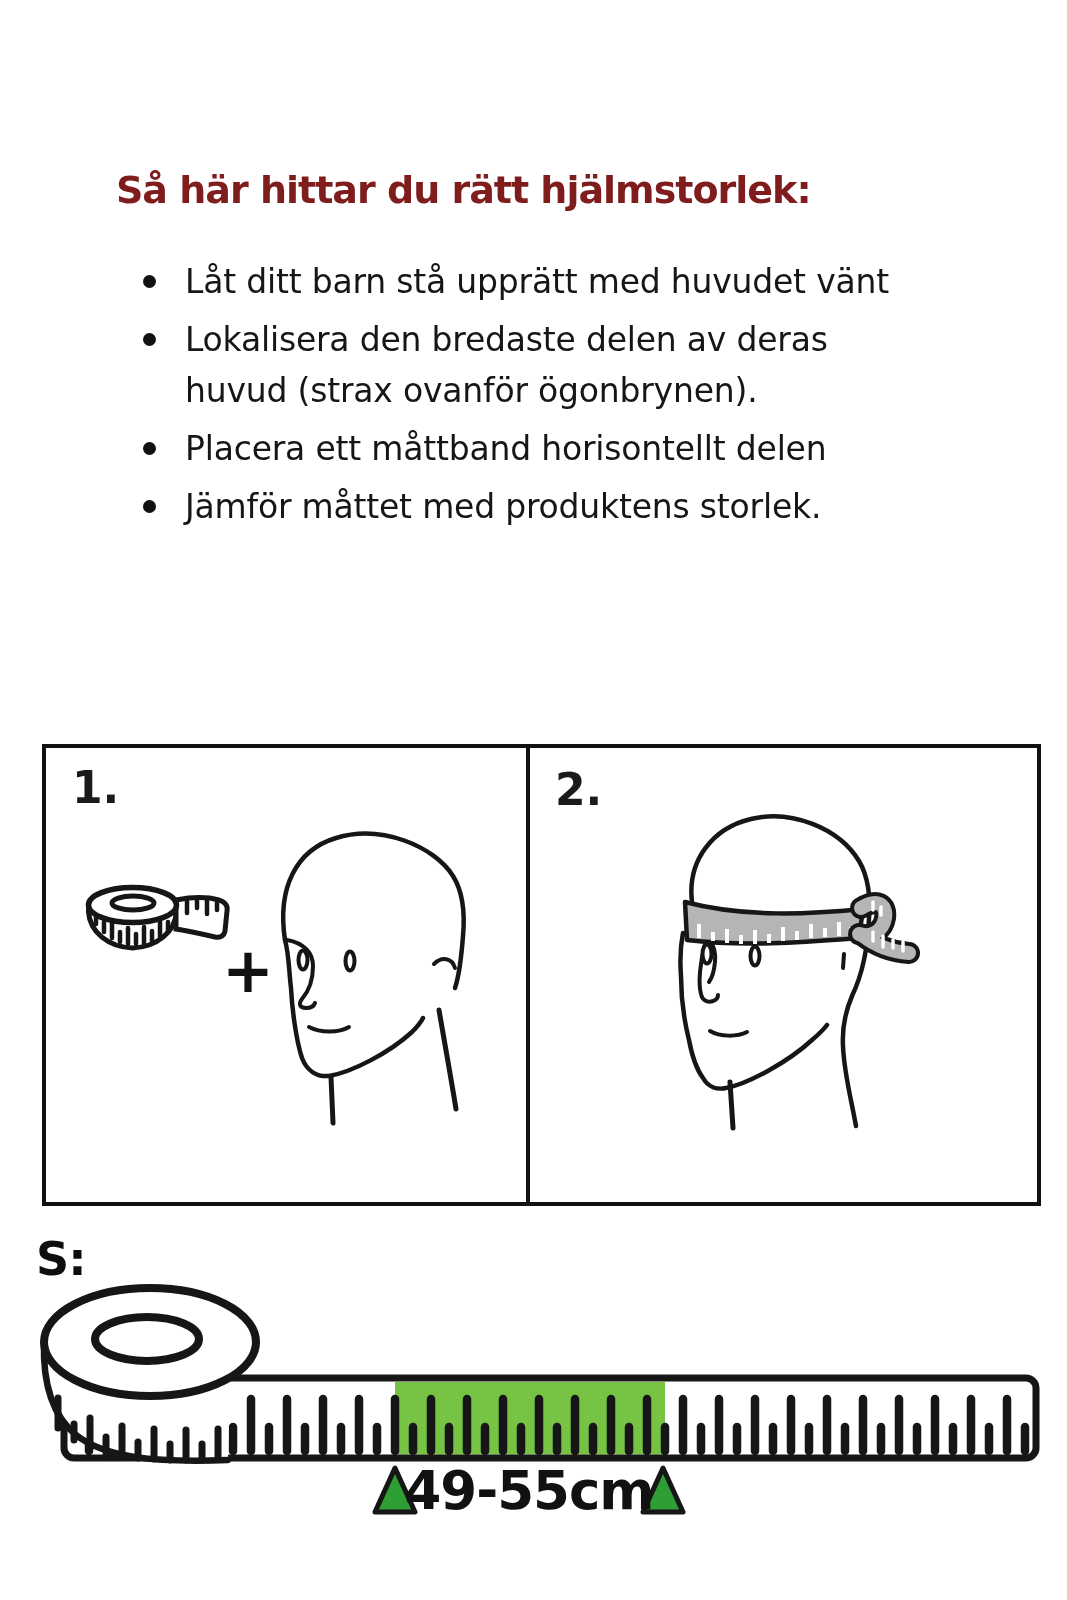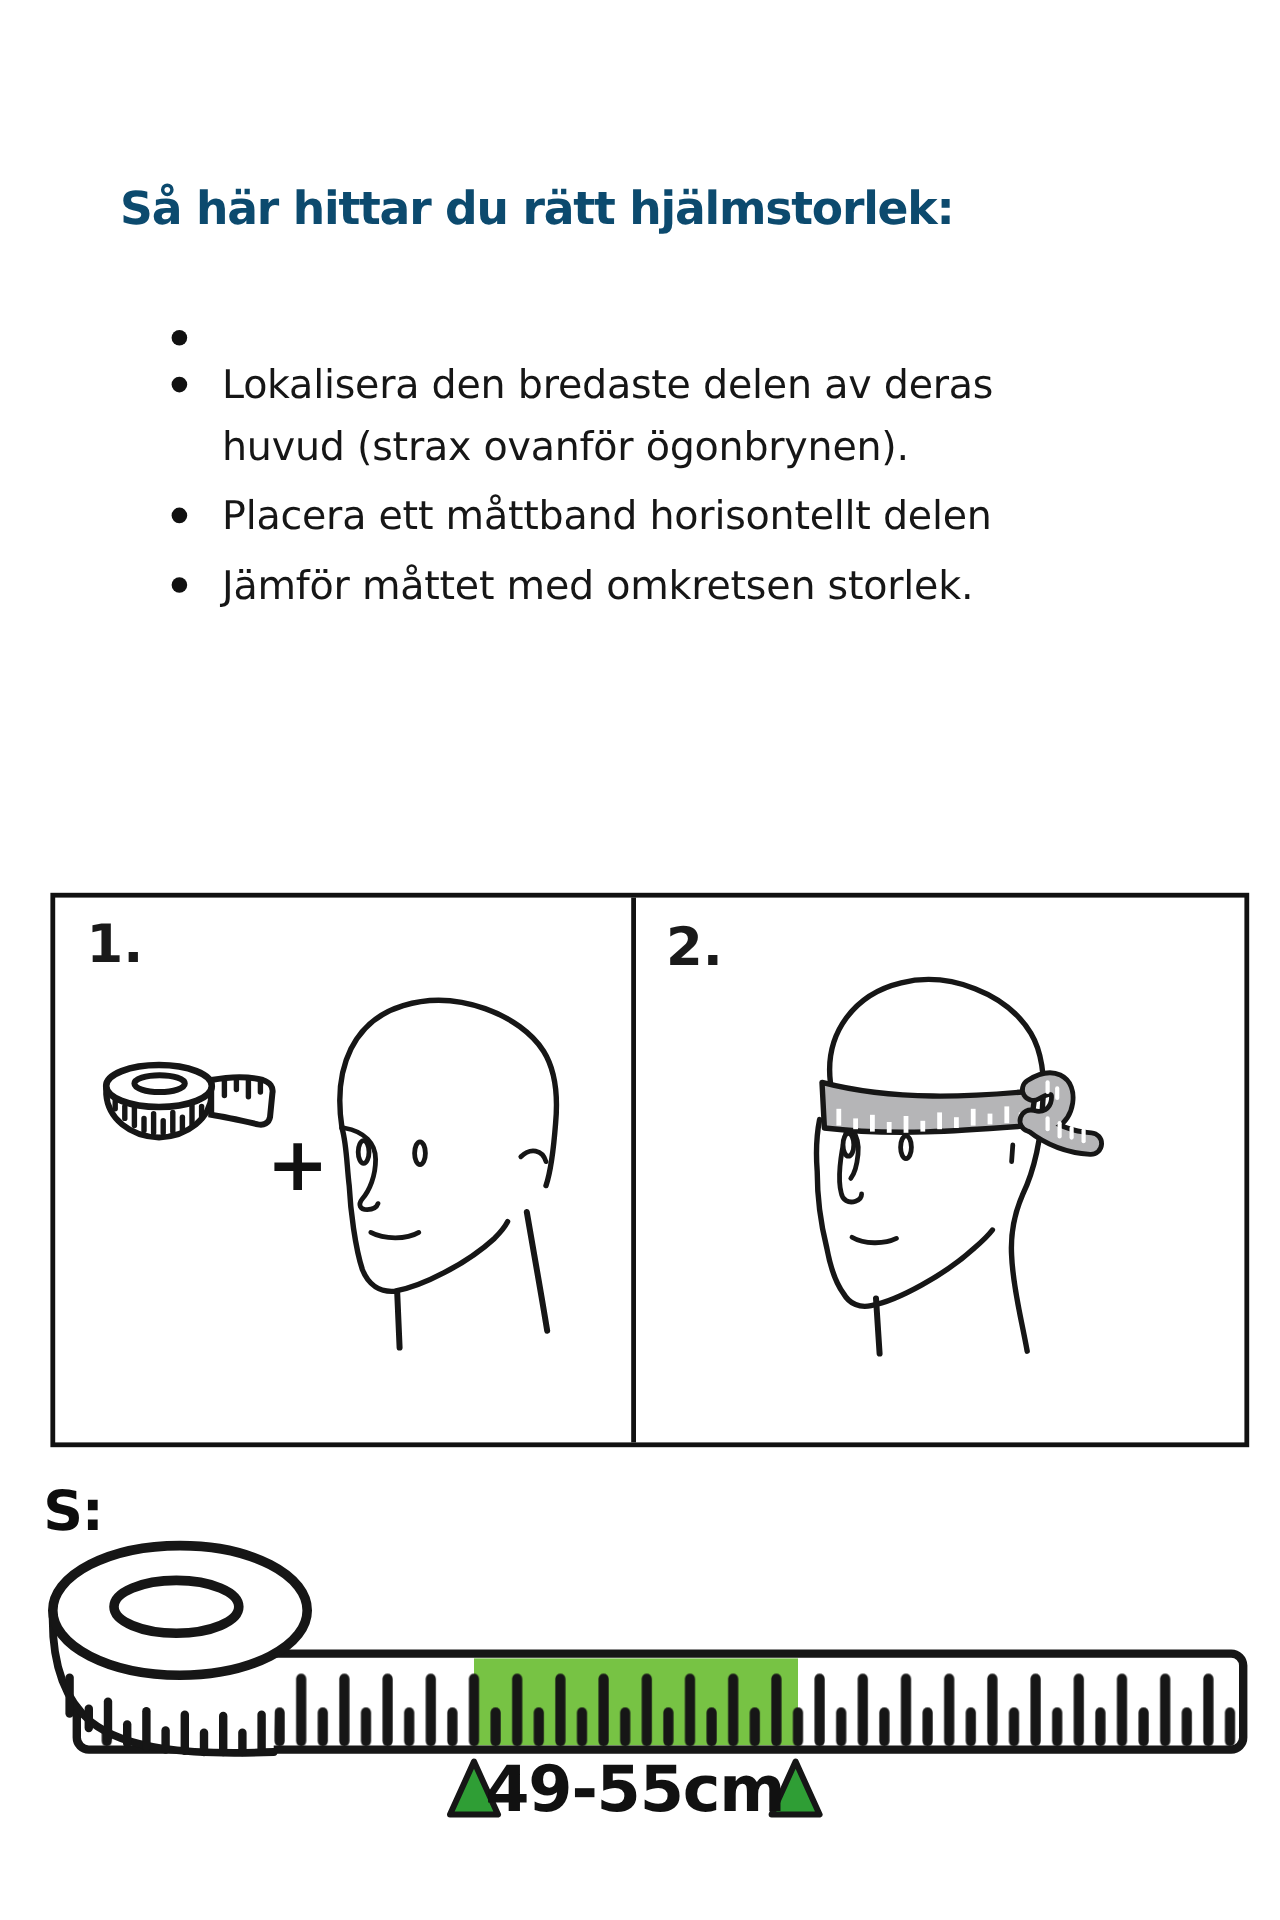--- a/index.html
+++ b/index.html
@@ -2,22 +2,22 @@
 <html><head>
 <meta charset="utf-8">
 <style>
   html,body{margin:0;padding:0;}
   body{
     width:1067px;height:1600px;background:#ffffff;position:relative;
     font-family:"DejaVu Sans","Liberation Sans",sans-serif;color:#161616;
     overflow:hidden;
   }
   .title{
-    position:absolute;left:100px;top:152px;margin:0;
-    font-size:38px;font-weight:bold;letter-spacing:-1px;color:#0c4a6e;
+    position:absolute;left:100px;top:152px;margin:16px;
+    font-size:38px;font-weight:bold;letter-spacing:-1px;color:#7f1d1d;
   }
   .bullets{position:absolute;left:143px;top:256px;width:830px;}
   .bullet-item{display:flex;margin-bottom:7px;}
   .bullet-dot{
     width:13px;height:13px;border-radius:50%;background:#111;
     margin:19px 29px 0 0;flex:none;
   }
   .bullet-lines{font-size:33px;line-height:51px;letter-spacing:-0.2px;}
   .panels{
     position:absolute;left:42px;top:744px;width:991px;height:454px;
@@ -46,39 +46,40 @@
 <body>
 
 <div>
 
   <h1 class="title">Så här hittar du rätt hjälmstorlek:</h1>
 
   <div class="bullets">
     <div class="bullet-item">
       <span class="bullet-dot"></span>
       <div class="bullet-lines">
+        <div>Låt ditt barn stå upprätt med huvudet vänt</div>
       </div>
     </div>
     <div class="bullet-item">
       <span class="bullet-dot"></span>
       <div class="bullet-lines">
         <div>Lokalisera den bredaste delen av deras</div>
         <div>huvud (strax ovanför ögonbrynen).</div>
       </div>
     </div>
     <div class="bullet-item">
       <span class="bullet-dot"></span>
       <div class="bullet-lines">
         <div>Placera ett måttband horisontellt delen</div>
       </div>
     </div>
     <div class="bullet-item">
       <span class="bullet-dot"></span>
       <div class="bullet-lines">
-        <div>Jämför måttet med omkretsen storlek.</div>
+        <div>Jämför måttet med produktens storlek.</div>
       </div>
     </div>
   </div>
 
   <div class="panels">
 
     <div class="panel panel-1">
       <div class="panel-label">1.</div>
       <div class="plus">+</div>
       <svg class="panel-svg" viewBox="0 0 480 454">

